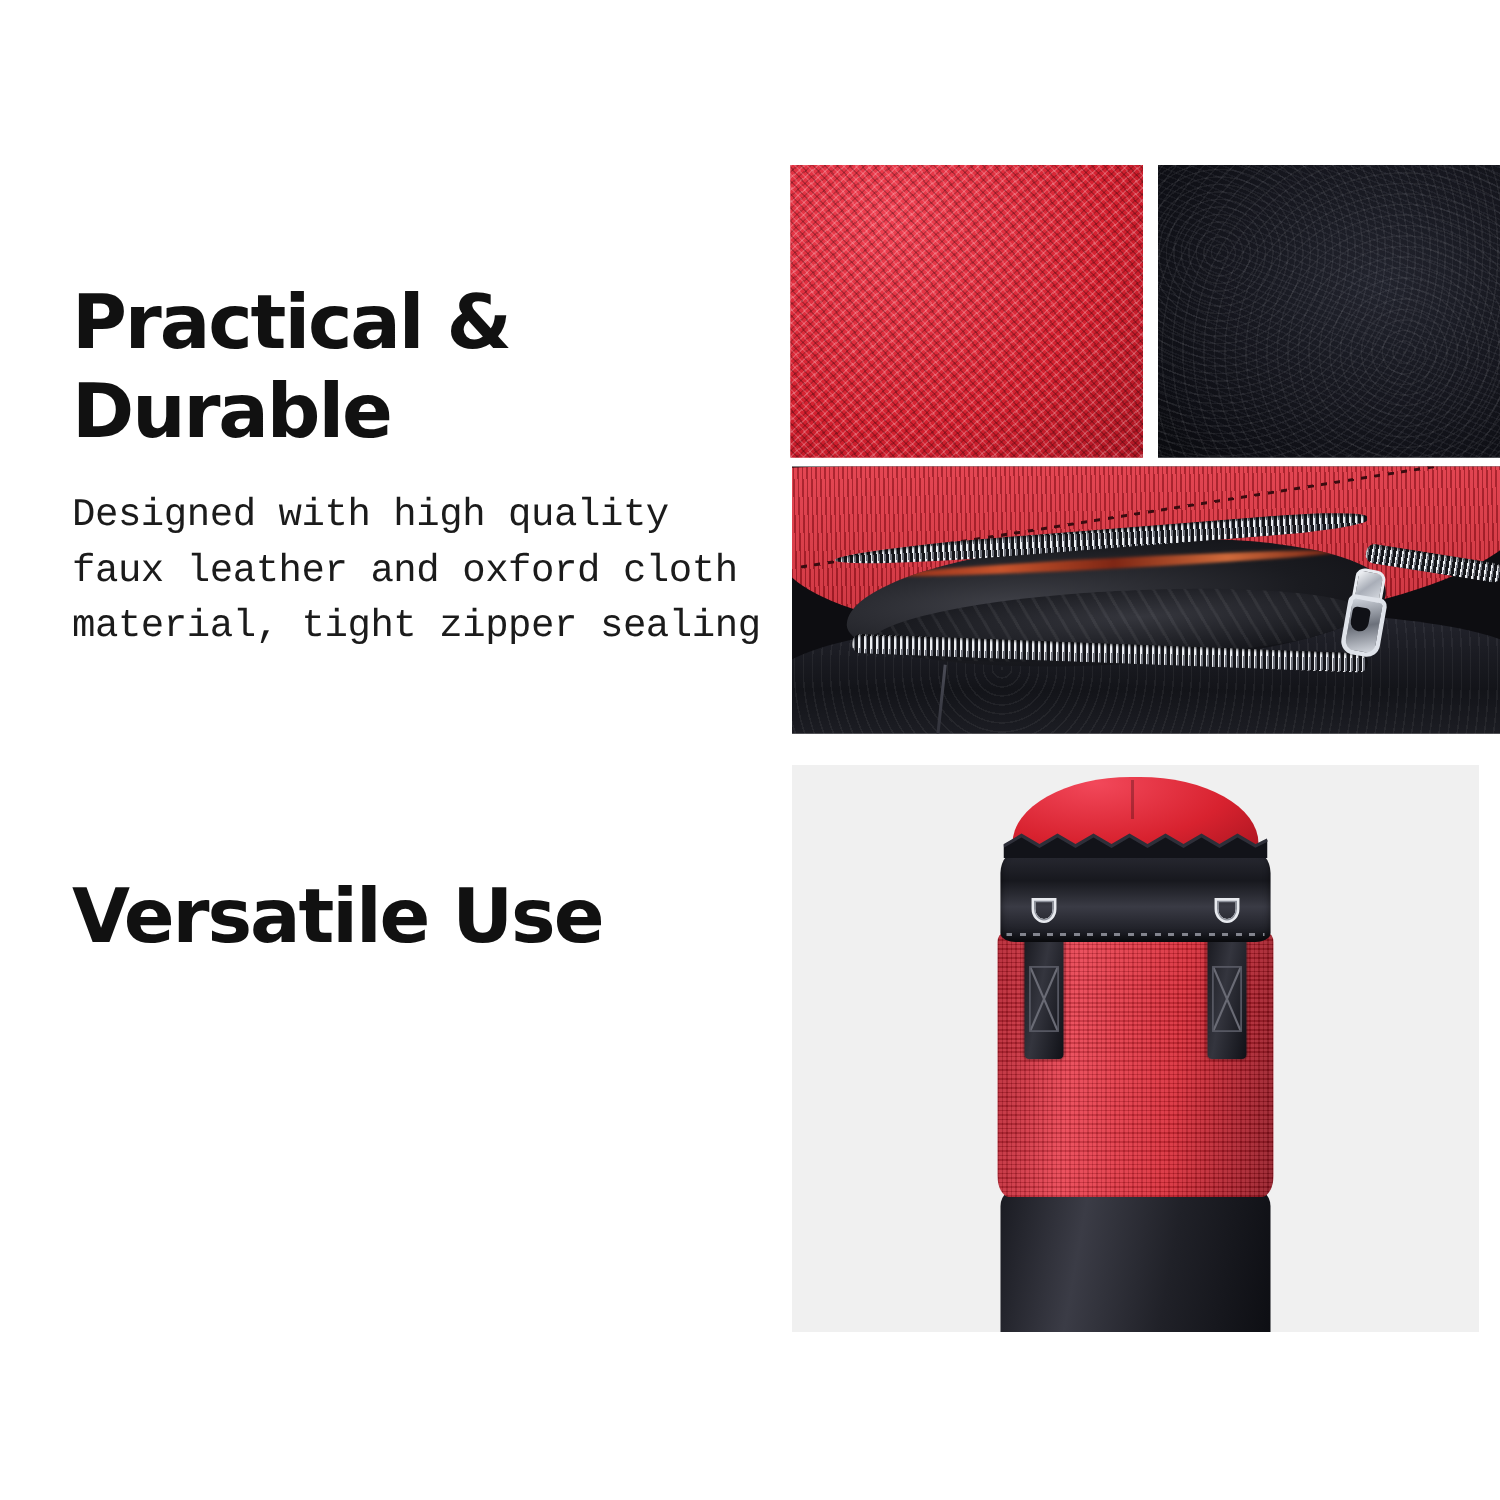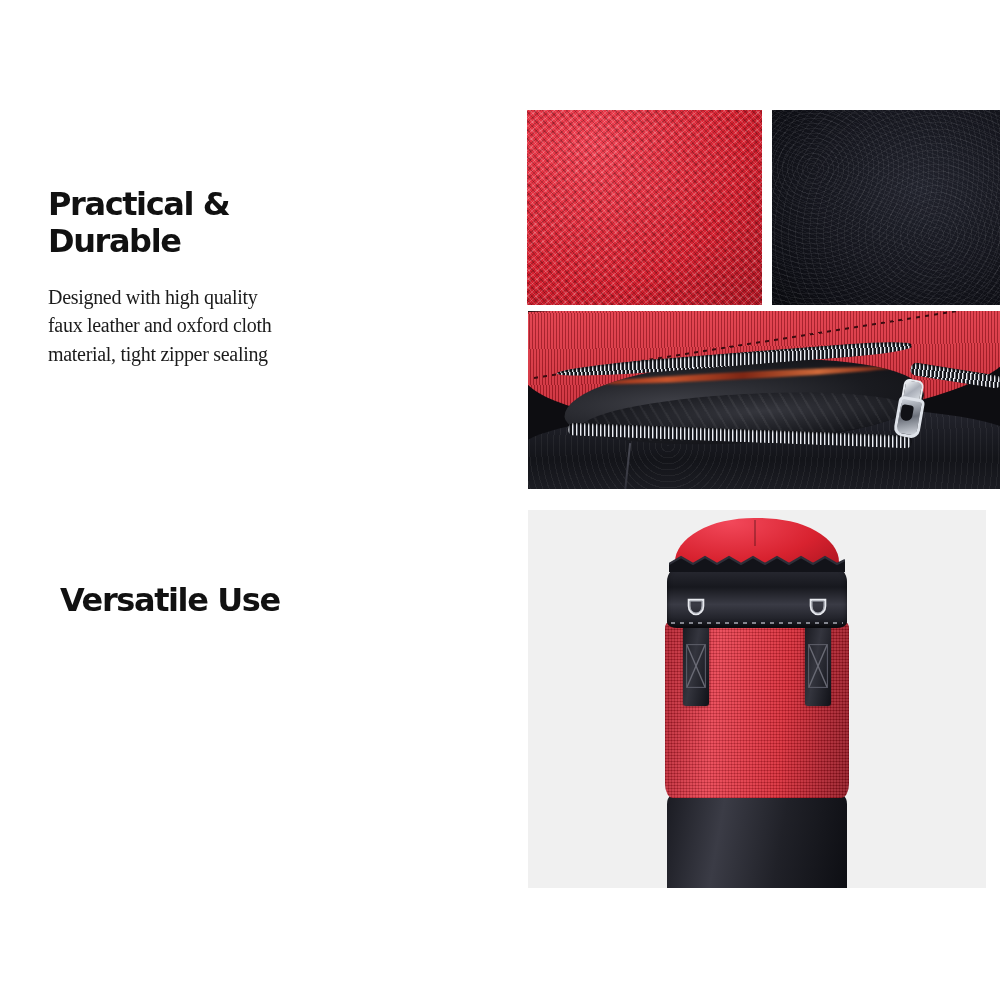--- a/index.html
+++ b/index.html
@@ -22,36 +22,36 @@
     background: #ffffff;
   }
 
   
   .feature-block {
     position: absolute;
     left: 48px;
     width: 460px;
   }
   .feature-block.block-1 { top: 186px; }
-  .feature-block.block-2 { top: 582px; margin-left: 12px; }
+  .feature-block.block-2 { top: 582px; }
 
   .feature-heading {
     font-family: "DejaVu Sans", "Liberation Sans", sans-serif;
     font-weight: 700;
-    font-size: 32px;
+    font-size: 50px;
     line-height: 1.17;
     letter-spacing: -1.4px;
     color: #111111;
     margin: 0 0 22px 0;
     white-space: pre-line;
   }
   .feature-body {
-    font-family: Liberation Serif, serif;
+    font-family: Liberation Mono, monospace;
     font-weight: 400;
-    font-size: 20px;
+    font-size: 26px;
     line-height: 1.42;
     letter-spacing: -0.3px;
     color: #1b1b1b;
     margin: 0;
     white-space: pre-line;
   }
 
   
   .media-col {
     position: absolute;

